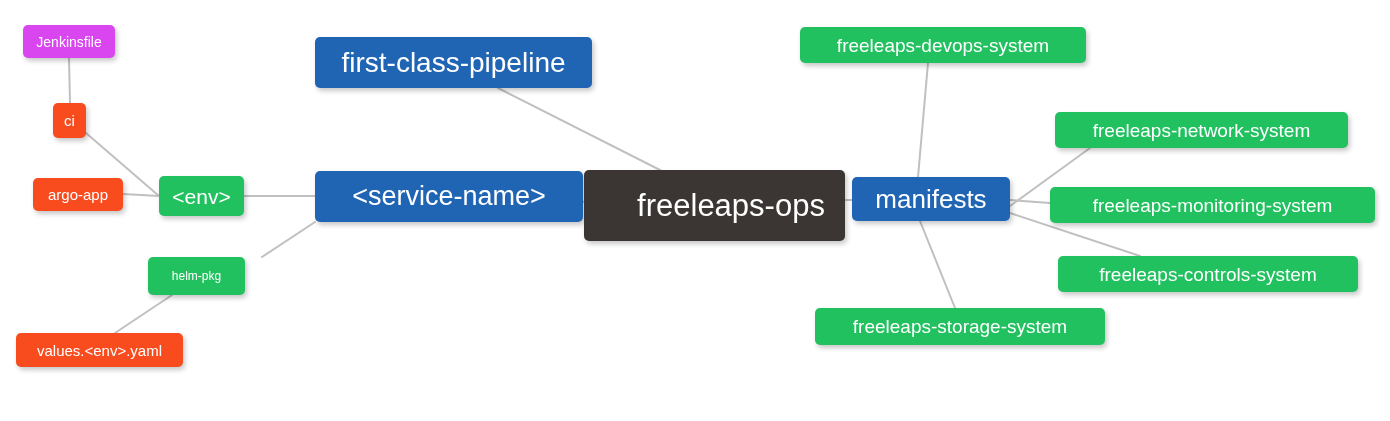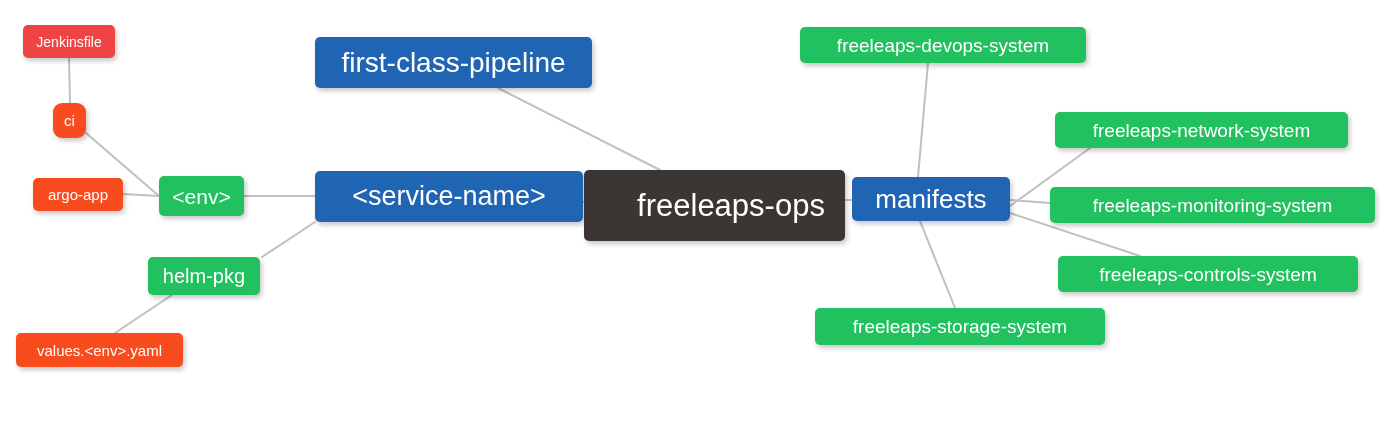--- a/index.html
+++ b/index.html
@@ -41,21 +41,21 @@
     user-select: none;
     cursor: pointer;
   }
   .node-label {
     display: block;
     padding: 0 4px;
   }
   .n-root   { background: #3b3633; padding-left: 33px; }
   .n-blue   { background: #2064b4; }
   .n-green  { background: #22c160; }
-  .n-orange { background: #ef4444; }
+  .n-orange { background: #d946ef; }
   .n-red    { background: #f84b1e; }
 </style>
 </head>
 <body>
 
 <div id="mindmap">
   <svg id="edges" width="1390" height="421" viewBox="0 0 1390 421" xmlns="http://www.w3.org/2000/svg">
       <line x1="69" y1="58" x2="70" y2="103" stroke="#c0c0c0" stroke-width="2" stroke-linecap="round"></line>
       <line x1="86" y1="133" x2="159" y2="196" stroke="#c0c0c0" stroke-width="2" stroke-linecap="round"></line>
       <line x1="123" y1="194" x2="159" y2="196" stroke="#c0c0c0" stroke-width="2" stroke-linecap="round"></line>
@@ -68,30 +68,30 @@
       <line x1="918" y1="177" x2="928" y2="63" stroke="#c0c0c0" stroke-width="2" stroke-linecap="round"></line>
       <line x1="1010" y1="206" x2="1090" y2="148" stroke="#c0c0c0" stroke-width="2" stroke-linecap="round"></line>
       <line x1="1010" y1="200" x2="1050" y2="203" stroke="#c0c0c0" stroke-width="2" stroke-linecap="round"></line>
       <line x1="1010" y1="213" x2="1140" y2="256" stroke="#c0c0c0" stroke-width="2" stroke-linecap="round"></line>
       <line x1="920" y1="221" x2="955" y2="308" stroke="#c0c0c0" stroke-width="2" stroke-linecap="round"></line>
     </svg>
   <div id="node-layer">
       <div class="node n-orange" style="left: 23px; top: 25px; width: 92px; height: 33px; font-size: 14px;">
         <span class="node-label">Jenkinsfile</span>
       </div>
-      <div class="node n-red" style="left: 53px; top: 103px; width: 33px; height: 35px; font-size: 15px; border-radius: 9px;">
+      <div class="node n-red" style="left: 53px; top: 103px; width: 33px; height: 35px; font-size: 15px;">
         <span class="node-label">ci</span>
       </div>
       <div class="node n-red" style="left: 33px; top: 178px; width: 90px; height: 33px; font-size: 15px;">
         <span class="node-label">argo-app</span>
       </div>
       <div class="node n-green" style="left: 159px; top: 176px; width: 85px; height: 40px; font-size: 21px;">
         <span class="node-label">&lt;env&gt;</span>
       </div>
-      <div class="node n-green" style="left: 148px; top: 257px; width: 112px; height: 38px; font-size: 20px;">
+      <div class="node n-green" style="left: 148px; top: 257px; width: 97px; height: 38px; font-size: 12px;">
         <span class="node-label">helm-pkg</span>
       </div>
       <div class="node n-red" style="left: 16px; top: 333px; width: 167px; height: 34px; font-size: 15px;">
         <span class="node-label">values.&lt;env&gt;.yaml</span>
       </div>
       <div class="node n-blue" style="left: 315px; top: 37px; width: 277px; height: 51px; font-size: 28px;">
         <span class="node-label">first-class-pipeline</span>
       </div>
       <div class="node n-blue" style="left: 315px; top: 171px; width: 268px; height: 51px; font-size: 27px;">
         <span class="node-label">&lt;service-name&gt;</span>

